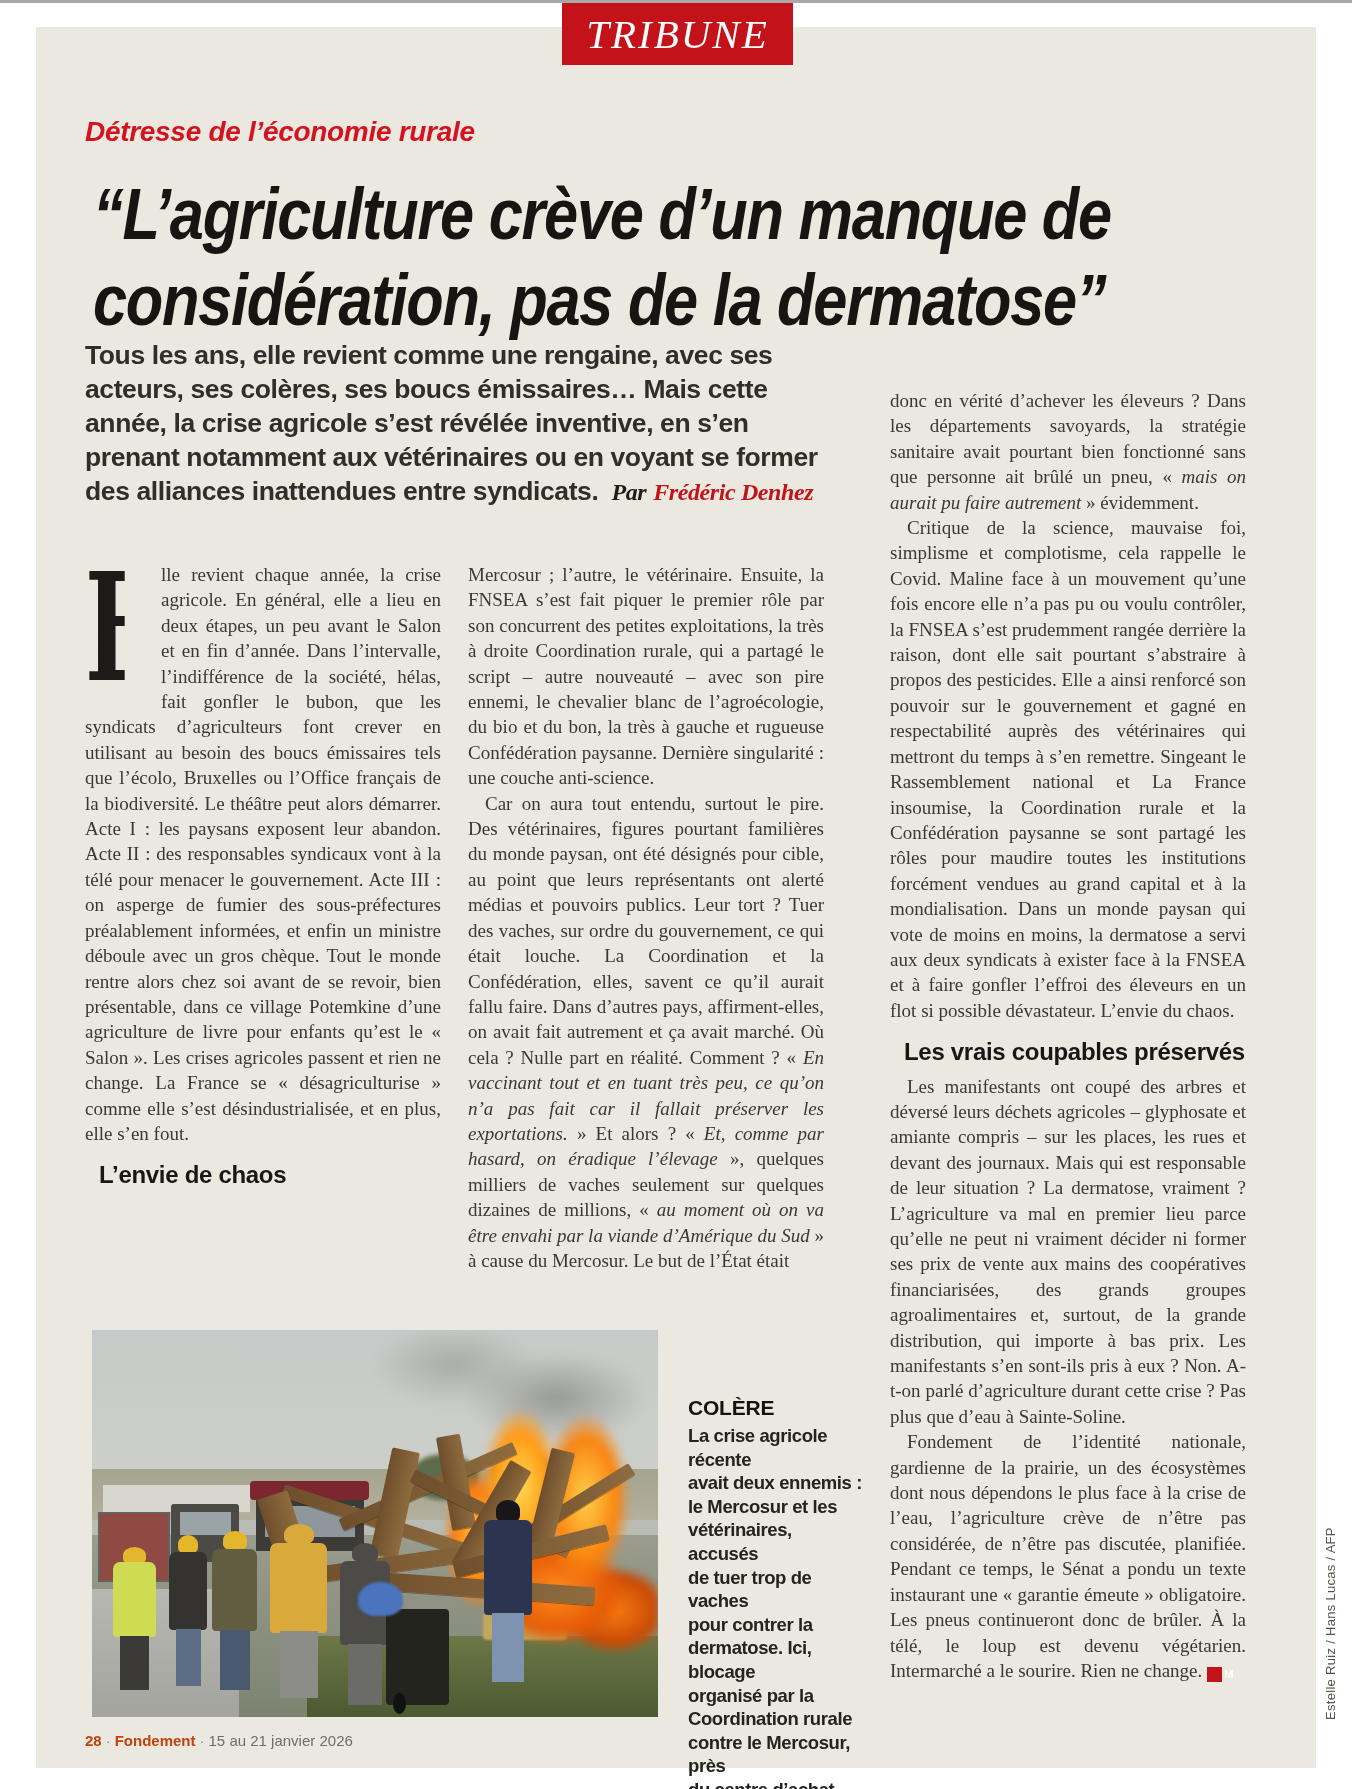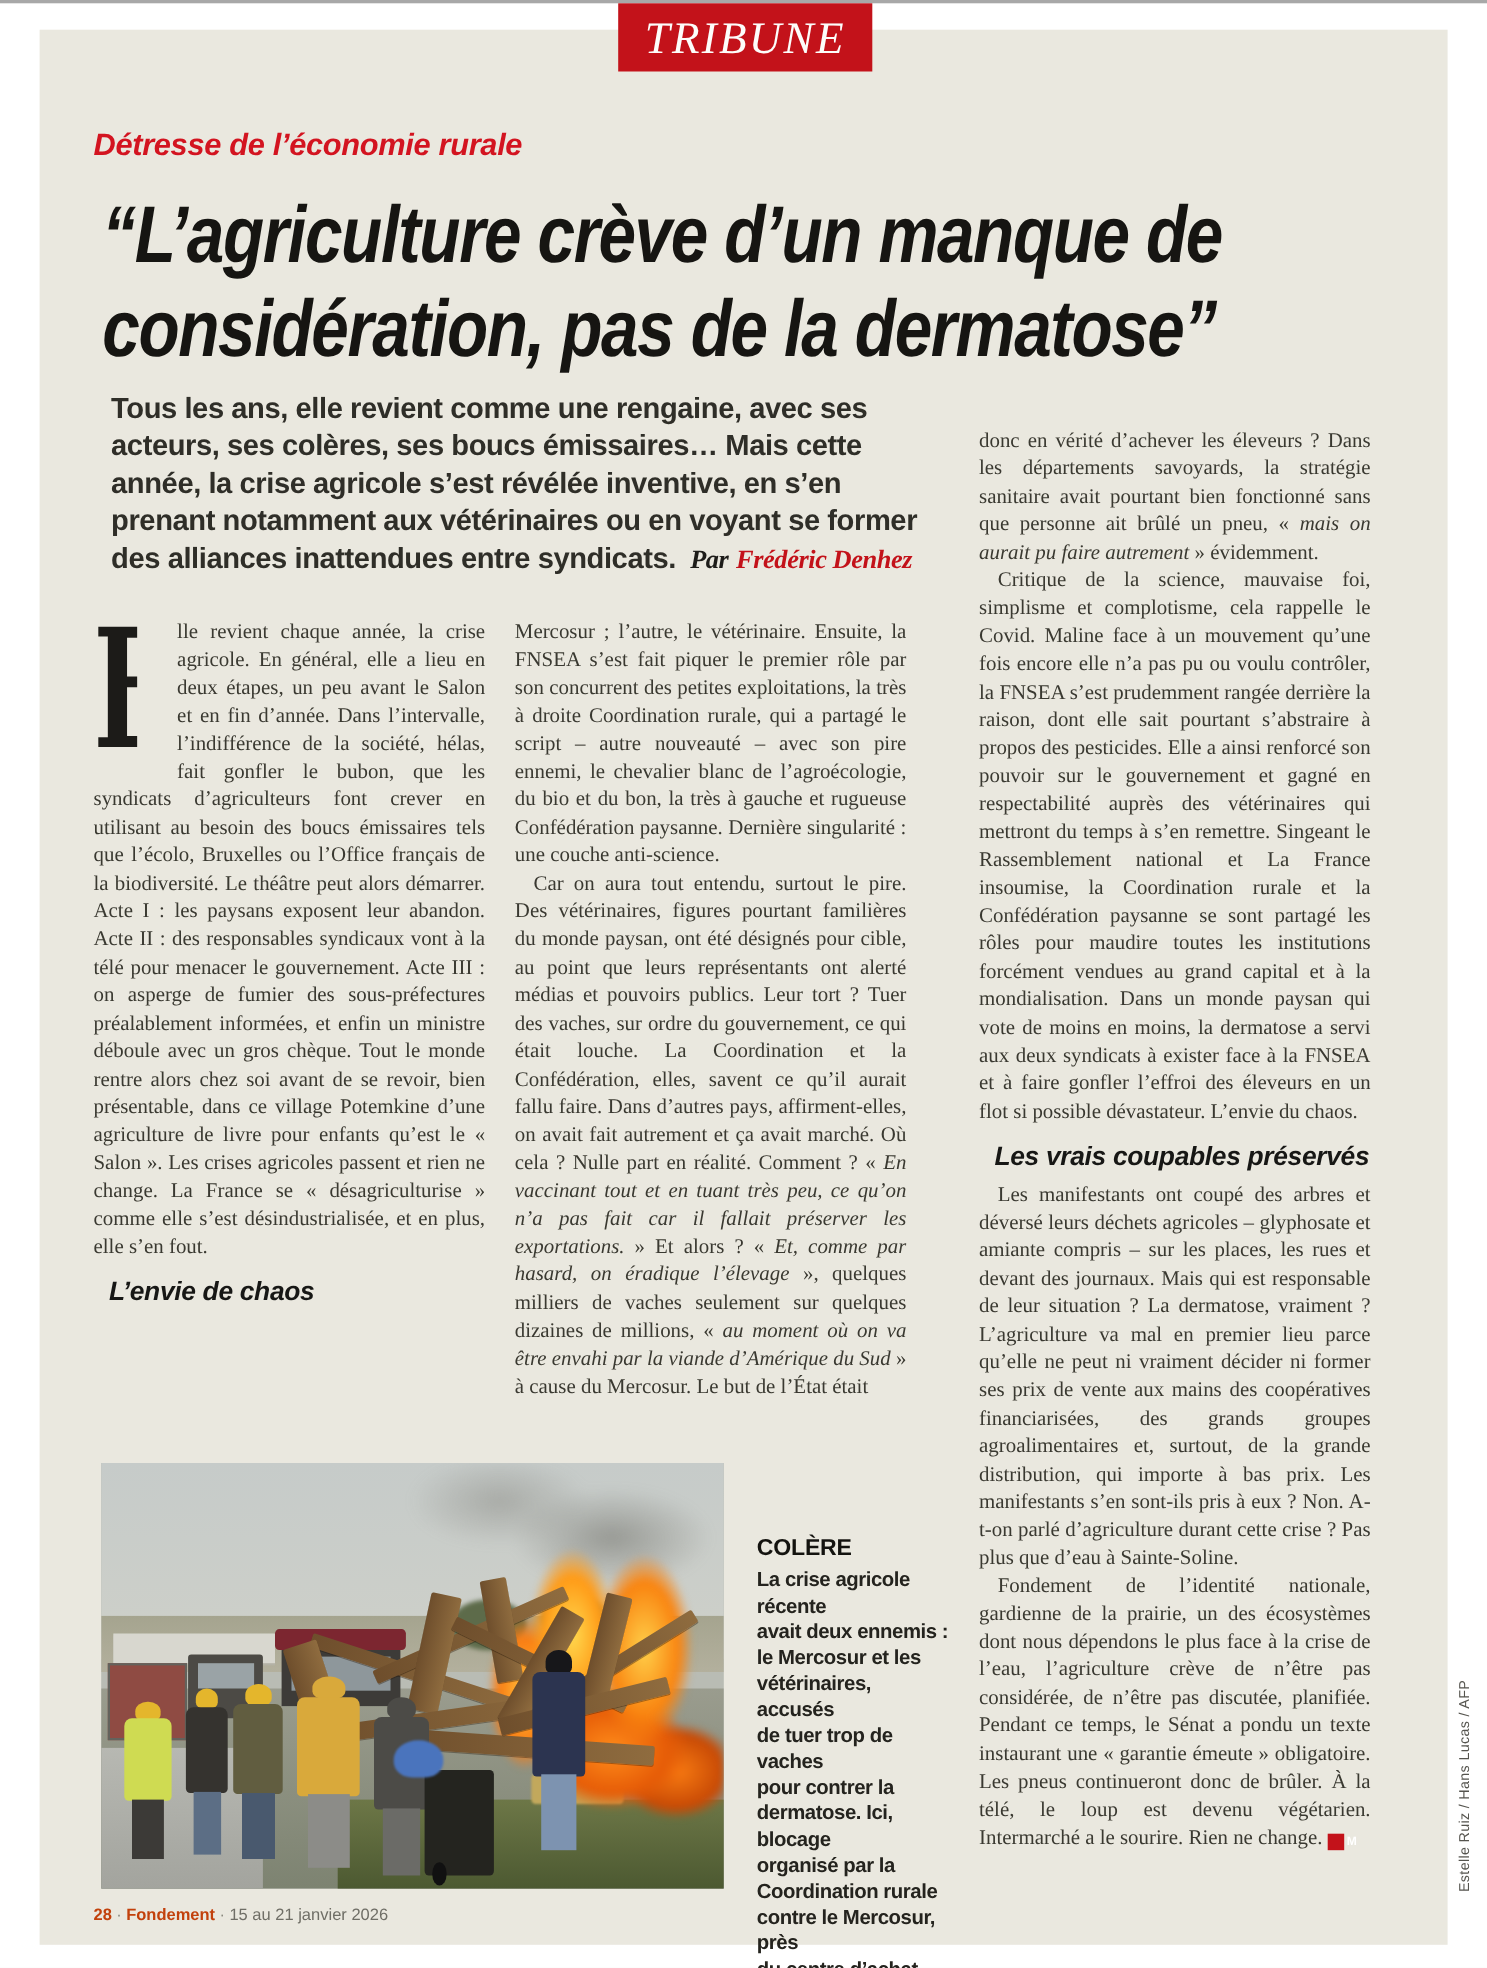--- a/index.html
+++ b/index.html
@@ -51,21 +51,21 @@
     position:absolute;font-family:"Liberation Serif",serif;
     font-size:19px;line-height:25.4px;color:#3a3931;text-align:justify;overflow:hidden;
   }
   .col1{left:85px;top:562px;width:356px;height:740px;}
   .col2{left:468px;top:562px;width:356px;height:752px;}
   .col3{left:890px;top:388px;width:356px;height:1334px;}
   .body-para{margin:0;}
   .body-para.indent{text-indent:17px;}
   .subhead{
     font-family:"Liberation Sans",sans-serif;font-weight:800;font-size:24px;
-    color:#171715;margin:16px 0 9px 0;padding-left:14px;letter-spacing:-.3px;font-style:italic;
+    color:#171715;margin:16px 0 9px 0;padding-left:14px;letter-spacing:-.3px;
   }
   .dropcap{
     float:left;width:64px;height:126px;margin:6px 12px 0 0;overflow:hidden;
     font-family:"DejaVu Serif",serif;font-weight:700;font-size:150px;line-height:118px;
     transform:scaleX(.62);transform-origin:0 0;color:#1c1b18;
   }
   .endmark{
     display:inline-block;width:15px;height:15px;background:#c3121a;color:#fff;
     font-family:"Liberation Sans",sans-serif;font-weight:800;font-size:11px;line-height:15px;
     text-align:center;margin-left:5px;vertical-align:-1px;
@@ -134,21 +134,21 @@
   <span>TRIBUNE</span>
 </div>
 
 <div class="kicker">Détresse de l’économie rurale</div>
 
 <h1 class="headline" style="margin:13px;">
   <span class="hl">“L’agriculture crève d’un manque de</span><br>
   <span class="hl">considération, pas de la dermatose”</span>
 </h1>
 
-<p class="standfirst" style="margin:16px;">
+<p class="standfirst" style="margin:0;">
   <span>Tous les ans, elle revient comme une rengaine, avec ses acteurs, ses colères, ses boucs émissaires… Mais cette année, la crise agricole s’est révélée inventive, en s’en prenant notamment aux vétérinaires ou en voyant se former des alliances inattendues entre syndicats.</span>
   <span class="byline-prefix">Par</span>
   <span class="byline-author">Frédéric Denhez</span>
 </p>
 
 <div class="col col1">
     <p class="body-para"><span class="dropcap">E</span>lle revient chaque année, la crise agricole. En général, elle a lieu en deux étapes, un peu avant le Salon et en fin d’année. Dans l’intervalle, l’indifférence de la société, hélas, fait gonfler le bubon, que les syndicats d’agriculteurs font crever en utilisant au besoin des boucs émissaires tels que l’écolo, Bruxelles ou l’Office français de la biodiversité. Le théâtre peut alors démarrer. Acte I : les paysans exposent leur abandon. Acte II : des responsables syndicaux vont à la télé pour menacer le gouvernement. Acte III : on asperge de fumier des sous-préfectures préalablement informées, et enfin un ministre déboule avec un gros chèque. Tout le monde rentre alors chez soi avant de se revoir, bien présentable, dans ce village Potemkine d’une agriculture de livre pour enfants qu’est le « Salon ». Les crises agricoles passent et rien ne change. La France se « désagriculturise » comme elle s’est désindustrialisée, et en plus, elle s’en fout.</p>
     <h3 class="subhead">L’envie de chaos</h3>
   </div>
 <div class="col col2">

